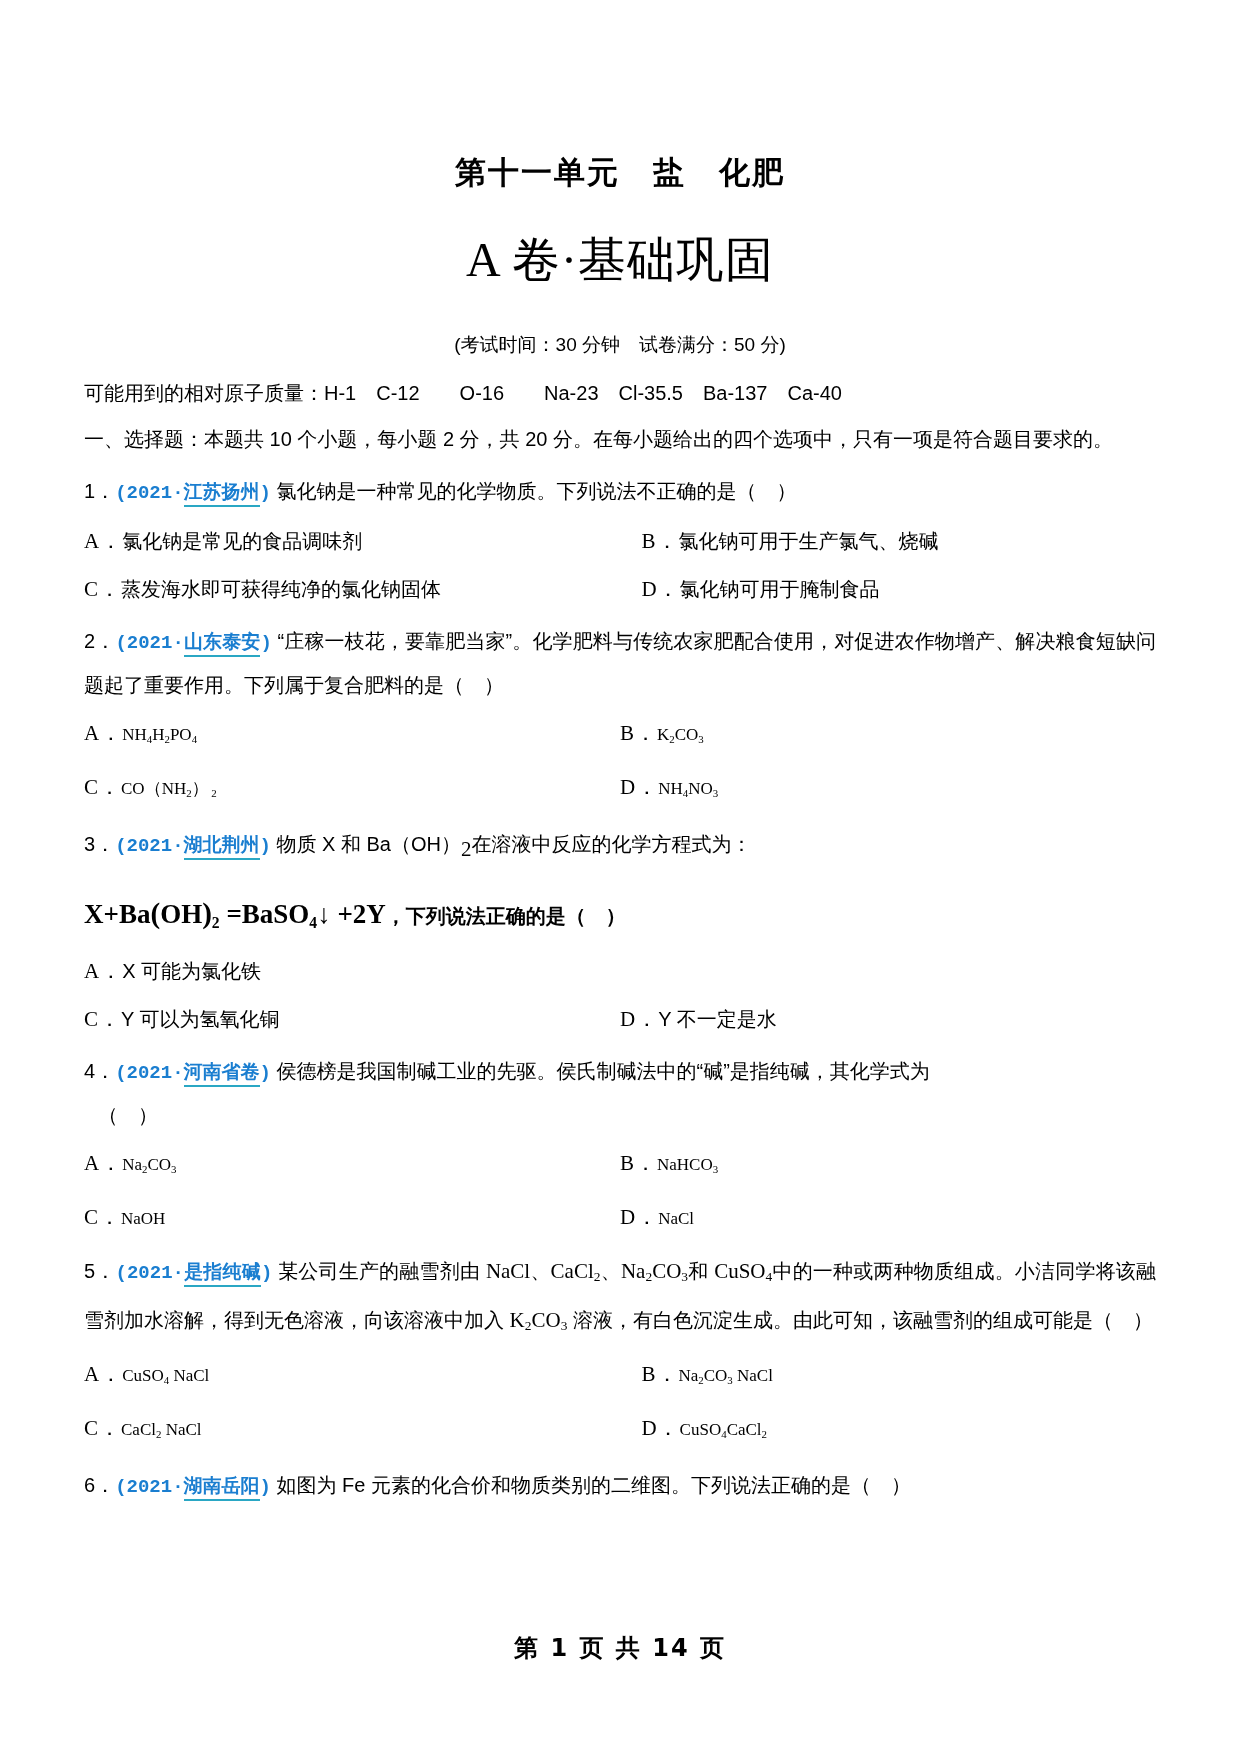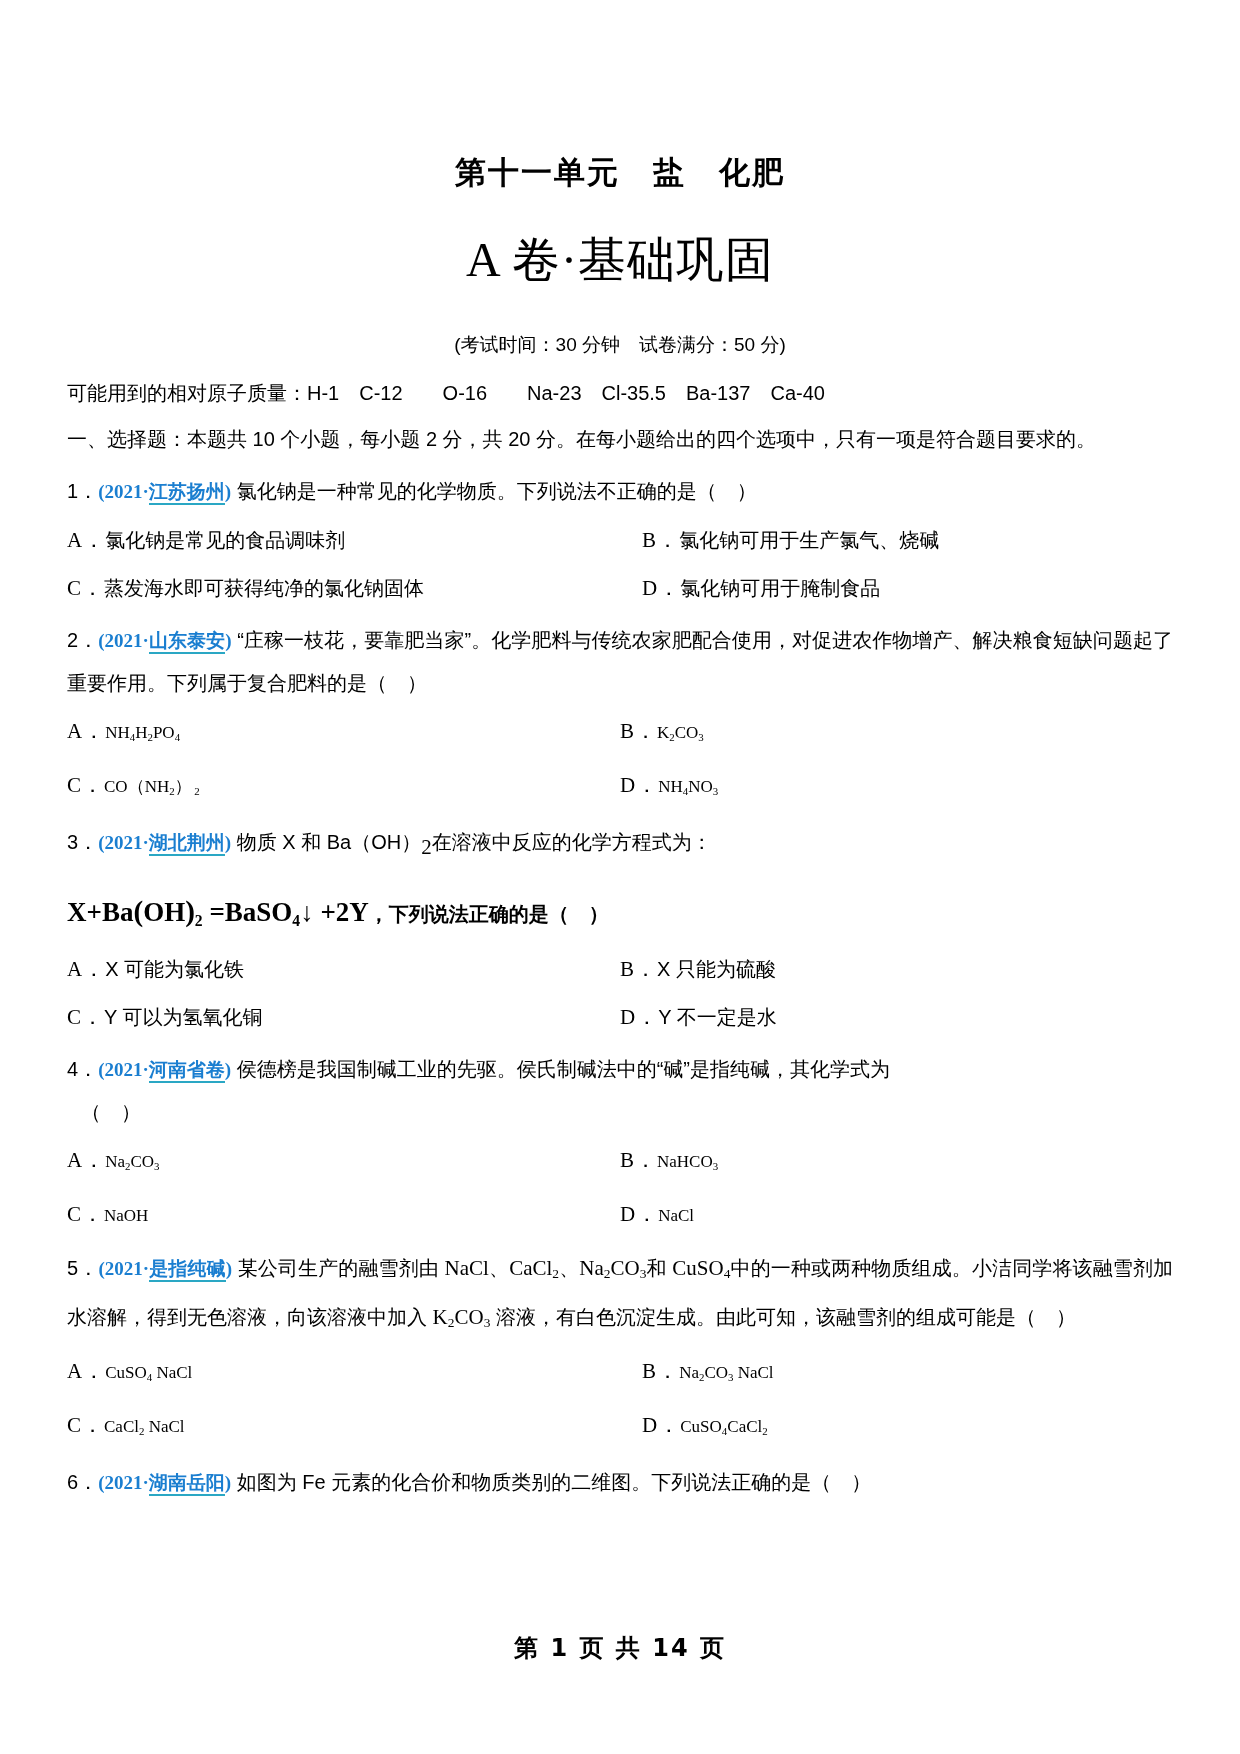--- a/index.html
+++ b/index.html
@@ -14,21 +14,21 @@
     font-family: "Liberation Sans", "DejaVu Sans", sans-serif;
     color: #000000;
     -webkit-font-smoothing: antialiased;
   }
   .page {
     position: absolute;
     left: 0; top: 0;
     width: 1240px;
     height: 1754px;
     box-sizing: border-box;
-    padding: 0 67px;
+    padding: 0 84px;
   }
 
   
   .doc-title {
     margin: 0;
     padding-top: 152px;
     text-align: center;
     font-size: 31px;
     font-weight: bold;
     letter-spacing: 2px;
@@ -71,21 +71,21 @@
     margin: 0;
     padding-top: 10px;
     text-align: justify;
     font-family: "Liberation Sans", "DejaVu Sans", sans-serif;
   }
 
   .src {
     color: #1a7ed0;
     font-weight: bold;
     font-size: 19px;
-    font-family: Liberation Serif, serif;
+    font-family: Liberation Mono, monospace;
   }
   .src .place {
     border-bottom: 2px solid #2aa7c4;
     padding-bottom: 1px;
   }
 
   
   .opts {
     display: flex;
     width: 100%;
@@ -205,21 +205,20 @@
     <span>3．</span><span class="src"><span>(2021·</span><span class="place">湖北荆州</span><span>)</span></span>
     <span>物质 X 和 Ba（OH）</span><sub class="inchem">2</sub><span>在溶液中反应的化学方程式为：</span>
   </p>
 
   <div class="equation-row">
     <span class="equation">X+Ba<span class="big-paren">(</span>OH<span class="big-paren">)</span><sub>2</sub> =BaSO<sub>4</sub>↓ +2Y</span><span class="eq-tail">，下列说法正确的是（　）</span>
   </div>
 
   <div class="opts">
     <div class="col"><span class="opt-label">A．</span><span>X 可能为氯化铁</span></div>
-    <div class="col"><span class="opt-label">B．</span><span>X 只能为硫酸</span></div>
   </div>
   <div class="opts">
     <div class="col"><span class="opt-label">C．</span><span>Y 可以为氢氧化铜</span></div>
     <div class="col"><span class="opt-label">D．</span><span>Y 不一定是水</span></div>
   </div>
 
   <p class="qline">
     <span>4．</span><span class="src"><span>(2021·</span><span class="place">河南省卷</span><span>)</span></span>
     <span>侯德榜是我国制碱工业的先驱。侯氏制碱法中的“碱”是指纯碱，其化学式为</span>
   </p>

